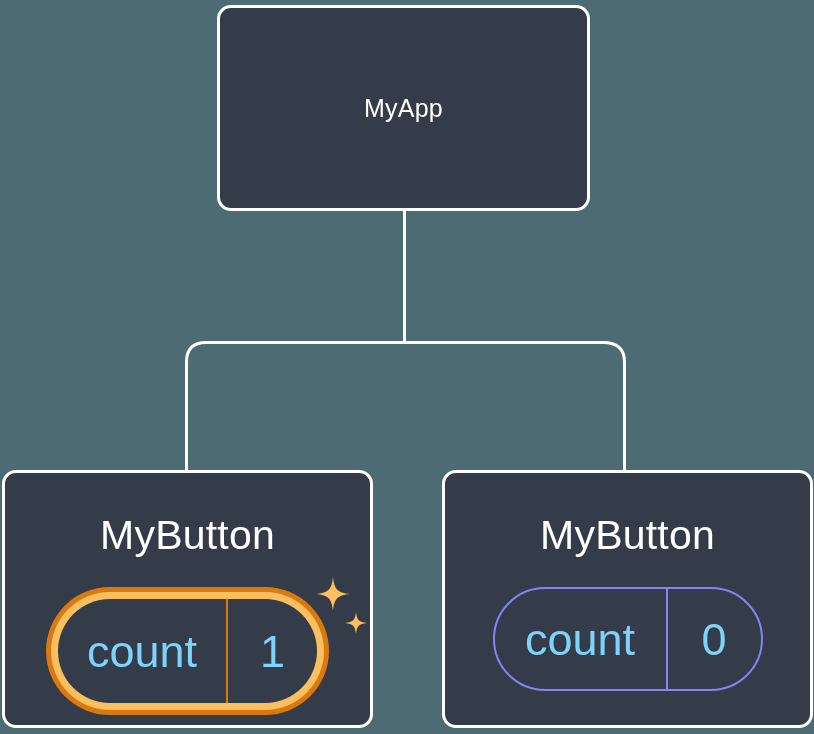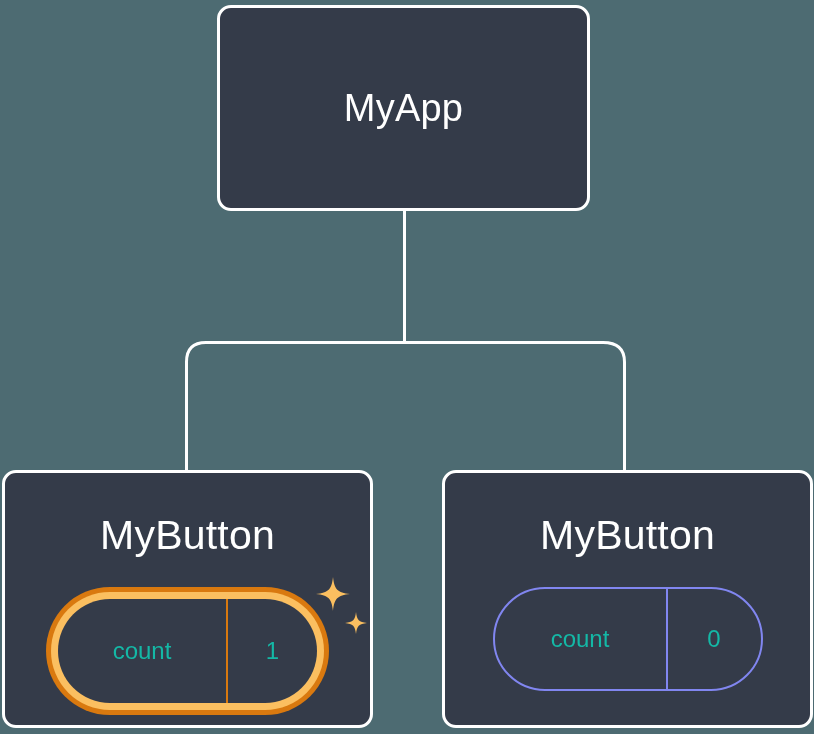--- a/index.html
+++ b/index.html
@@ -63,21 +63,21 @@
   }
 
   .node-title {
     color: #ffffff;
     font-size: 41px;
     line-height: 1;
     letter-spacing: 0.2px;
     white-space: nowrap;
   }
   .node-root .node-title {
-    font-size: 38px;
+    font-size: 25px;
   }
 
   
   .pill-wrap {
     position: relative;
     margin-top: 31px;
     display: flex;
     align-items: center;
     justify-content: center;
   }
@@ -92,22 +92,22 @@
   }
   .pill-plain {
     width: 270px;
     height: 104px;
     border: 2px solid #8186f0;
   }
   .pill-key, .pill-val {
     display: flex;
     align-items: center;
     justify-content: center;
-    color: #14b8a6;
-    font-size: 24px;
+    color: #7dd3fc;
+    font-size: 45px;
     line-height: 1;
   }
   .pill-plain .pill-key {
     flex: 0 0 171px;
   }
   .pill-plain .pill-val {
     flex: 1 1 auto;
     border-left: 2px solid #8186f0;
   }
 

